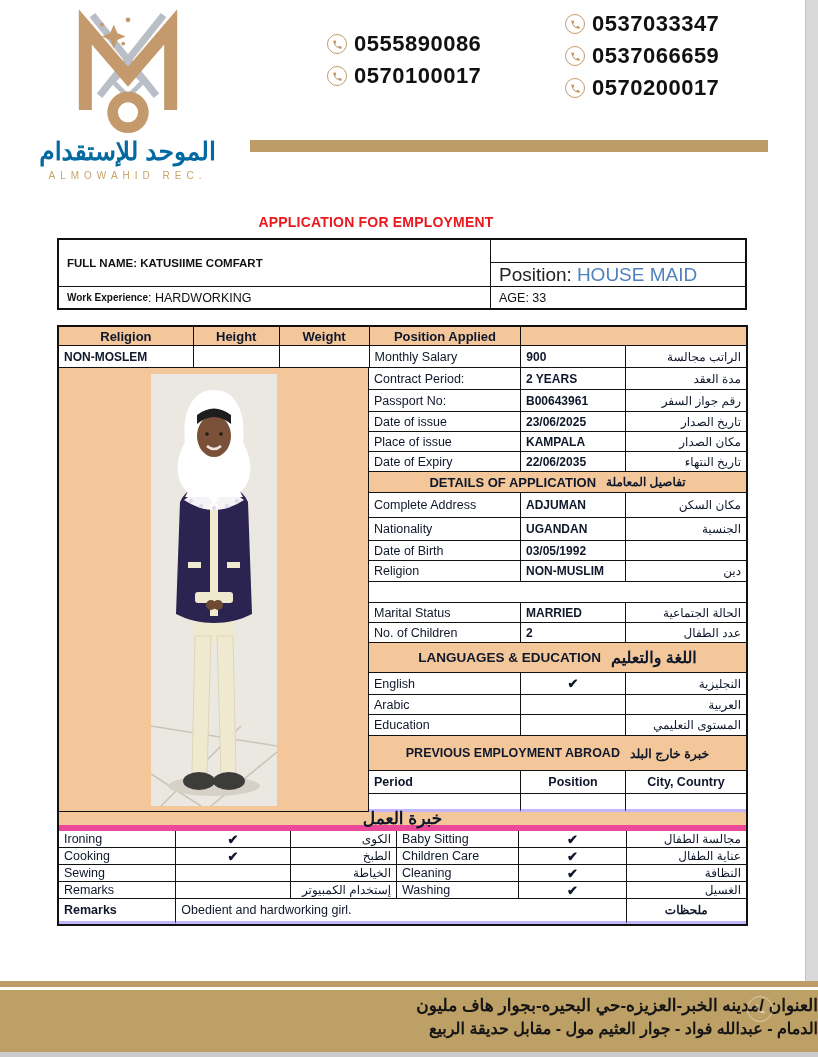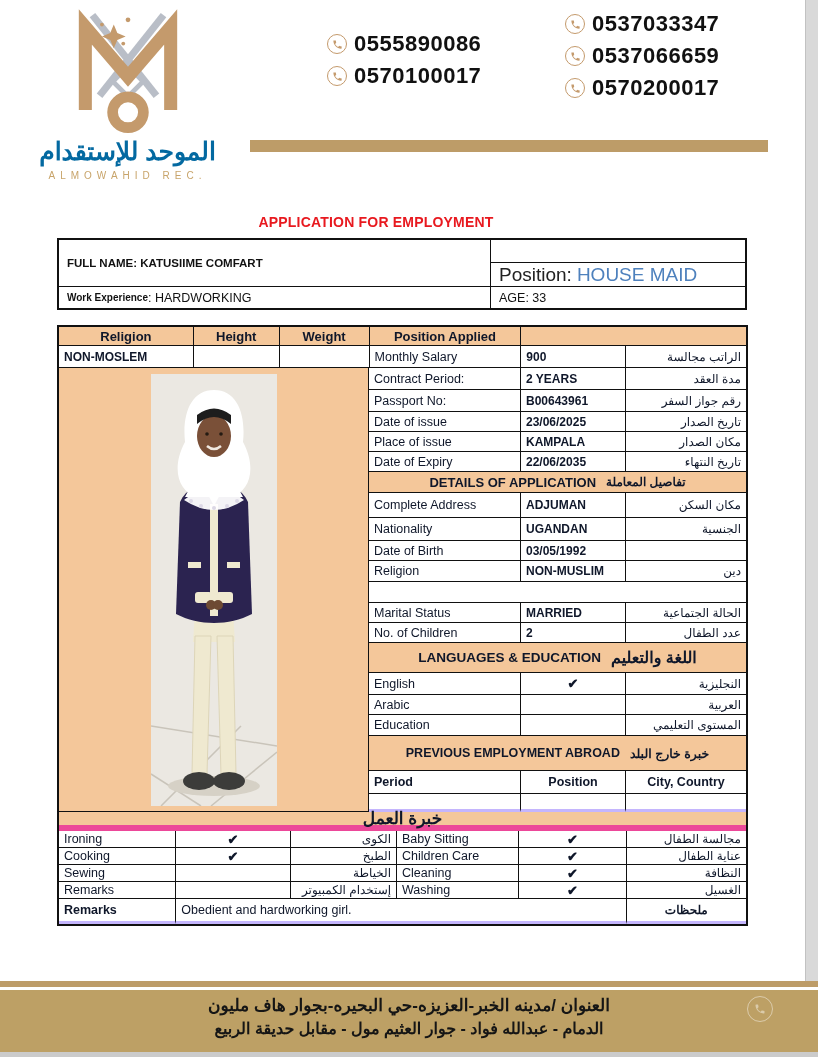--- a/index.html
+++ b/index.html
@@ -70,21 +70,21 @@
   .sk .n2 { width:123px; } .sk .k2 { width:108px; } .sk .a2 { width:120px; }
   .rm { height:25px; }
   .rm .n1 { width:118px; font-weight:bold; } .rm .v1 { width:453px; } .rm .a1 { width:120px; font-weight:bold; justify-content:center; }
 
   .mtable .frow:last-child .c, .rcol .rr:last-child .c { border-bottom:3px solid #c4b5fd; }
 
   
   .footer { position:absolute; left:0; bottom:0; width:818px; height:76px; }
   .f-strip { height:6px; background:#bd9c68; }
   .f-line  { height:3px; background:#ffffff; }
-  .f-main  { height:62px; background:#bda065; position:relative; text-align:center; color:#151515; }
+  .f-main  { height:62px; background:#bda065; position:relative; color:#151515; }
   .f-l1 { font-size:17px; font-weight:bold; direction:rtl; padding-top:5px; }
   .f-l2 { font-size:16px; font-weight:bold; direction:rtl; margin-top:3px; }
   .f-wm { position:absolute; right:45px; top:6px; width:26px; height:26px; border:1.5px solid rgba(255,255,255,.45);
           border-radius:50%; display:flex; align-items:center; justify-content:center; }
   .f-bottom { height:5px; background:#cbcbcb; }
 </style>
 </head>
 <body>
 
 <div class="page">

